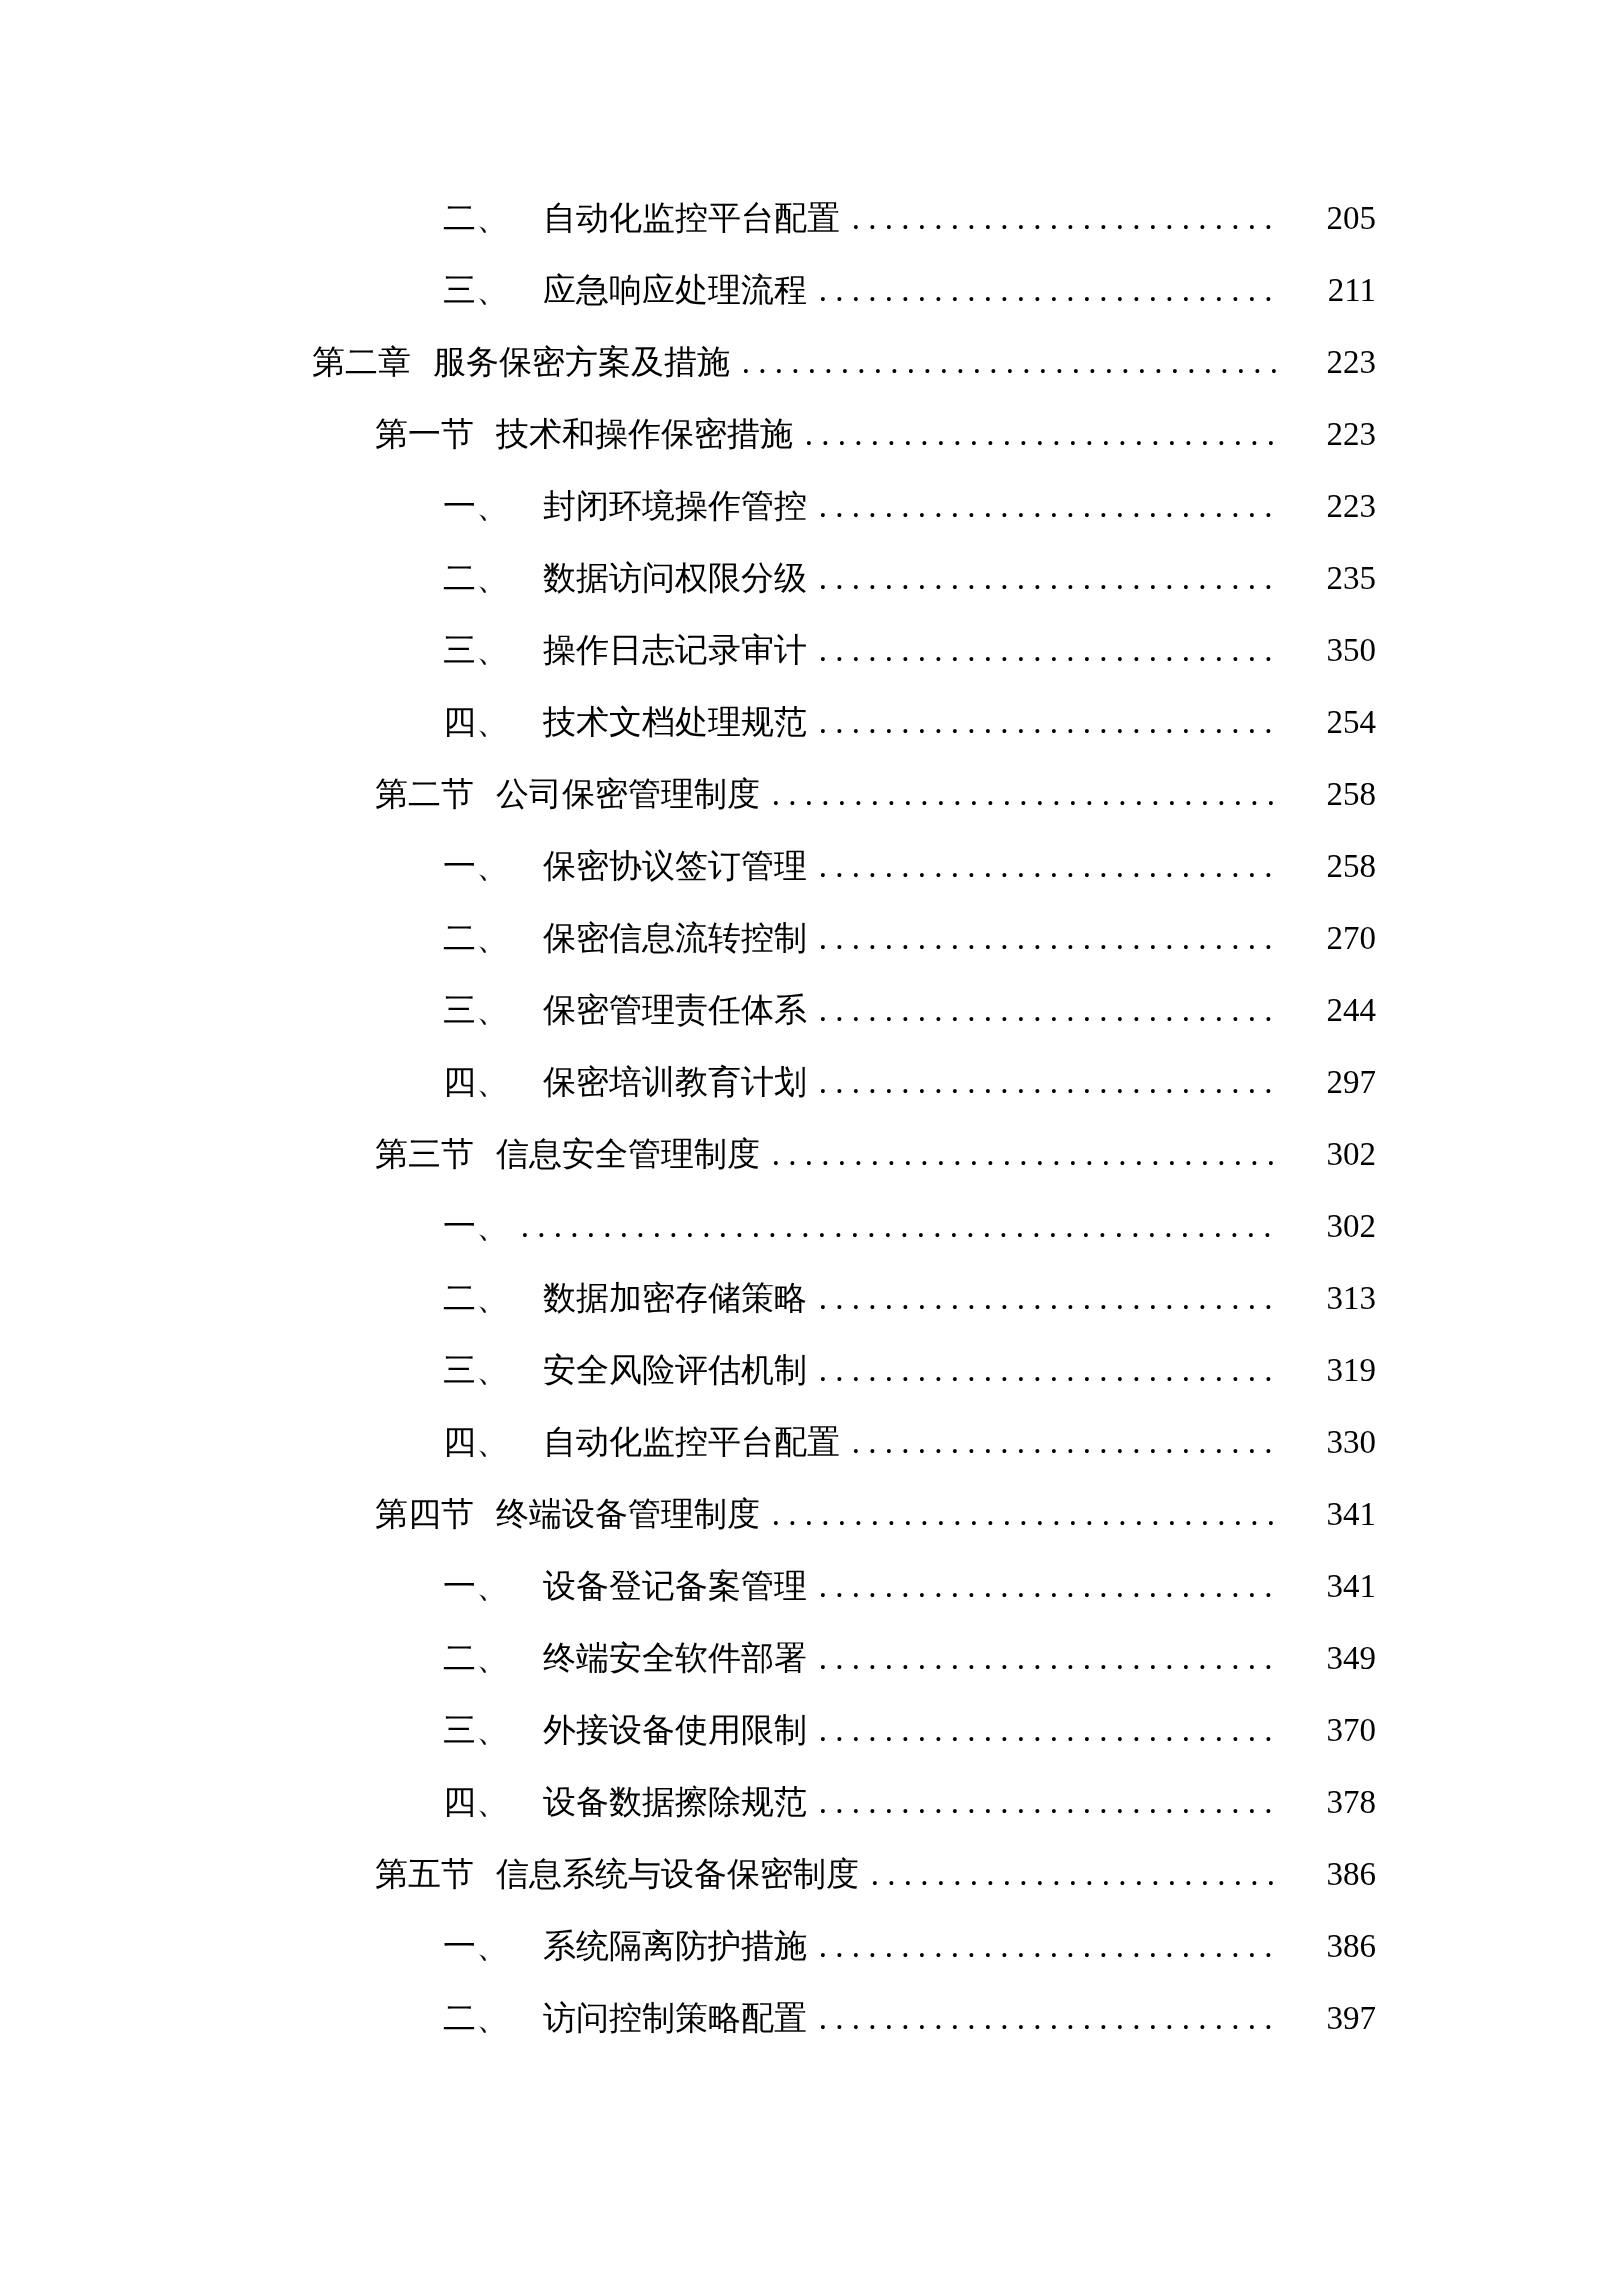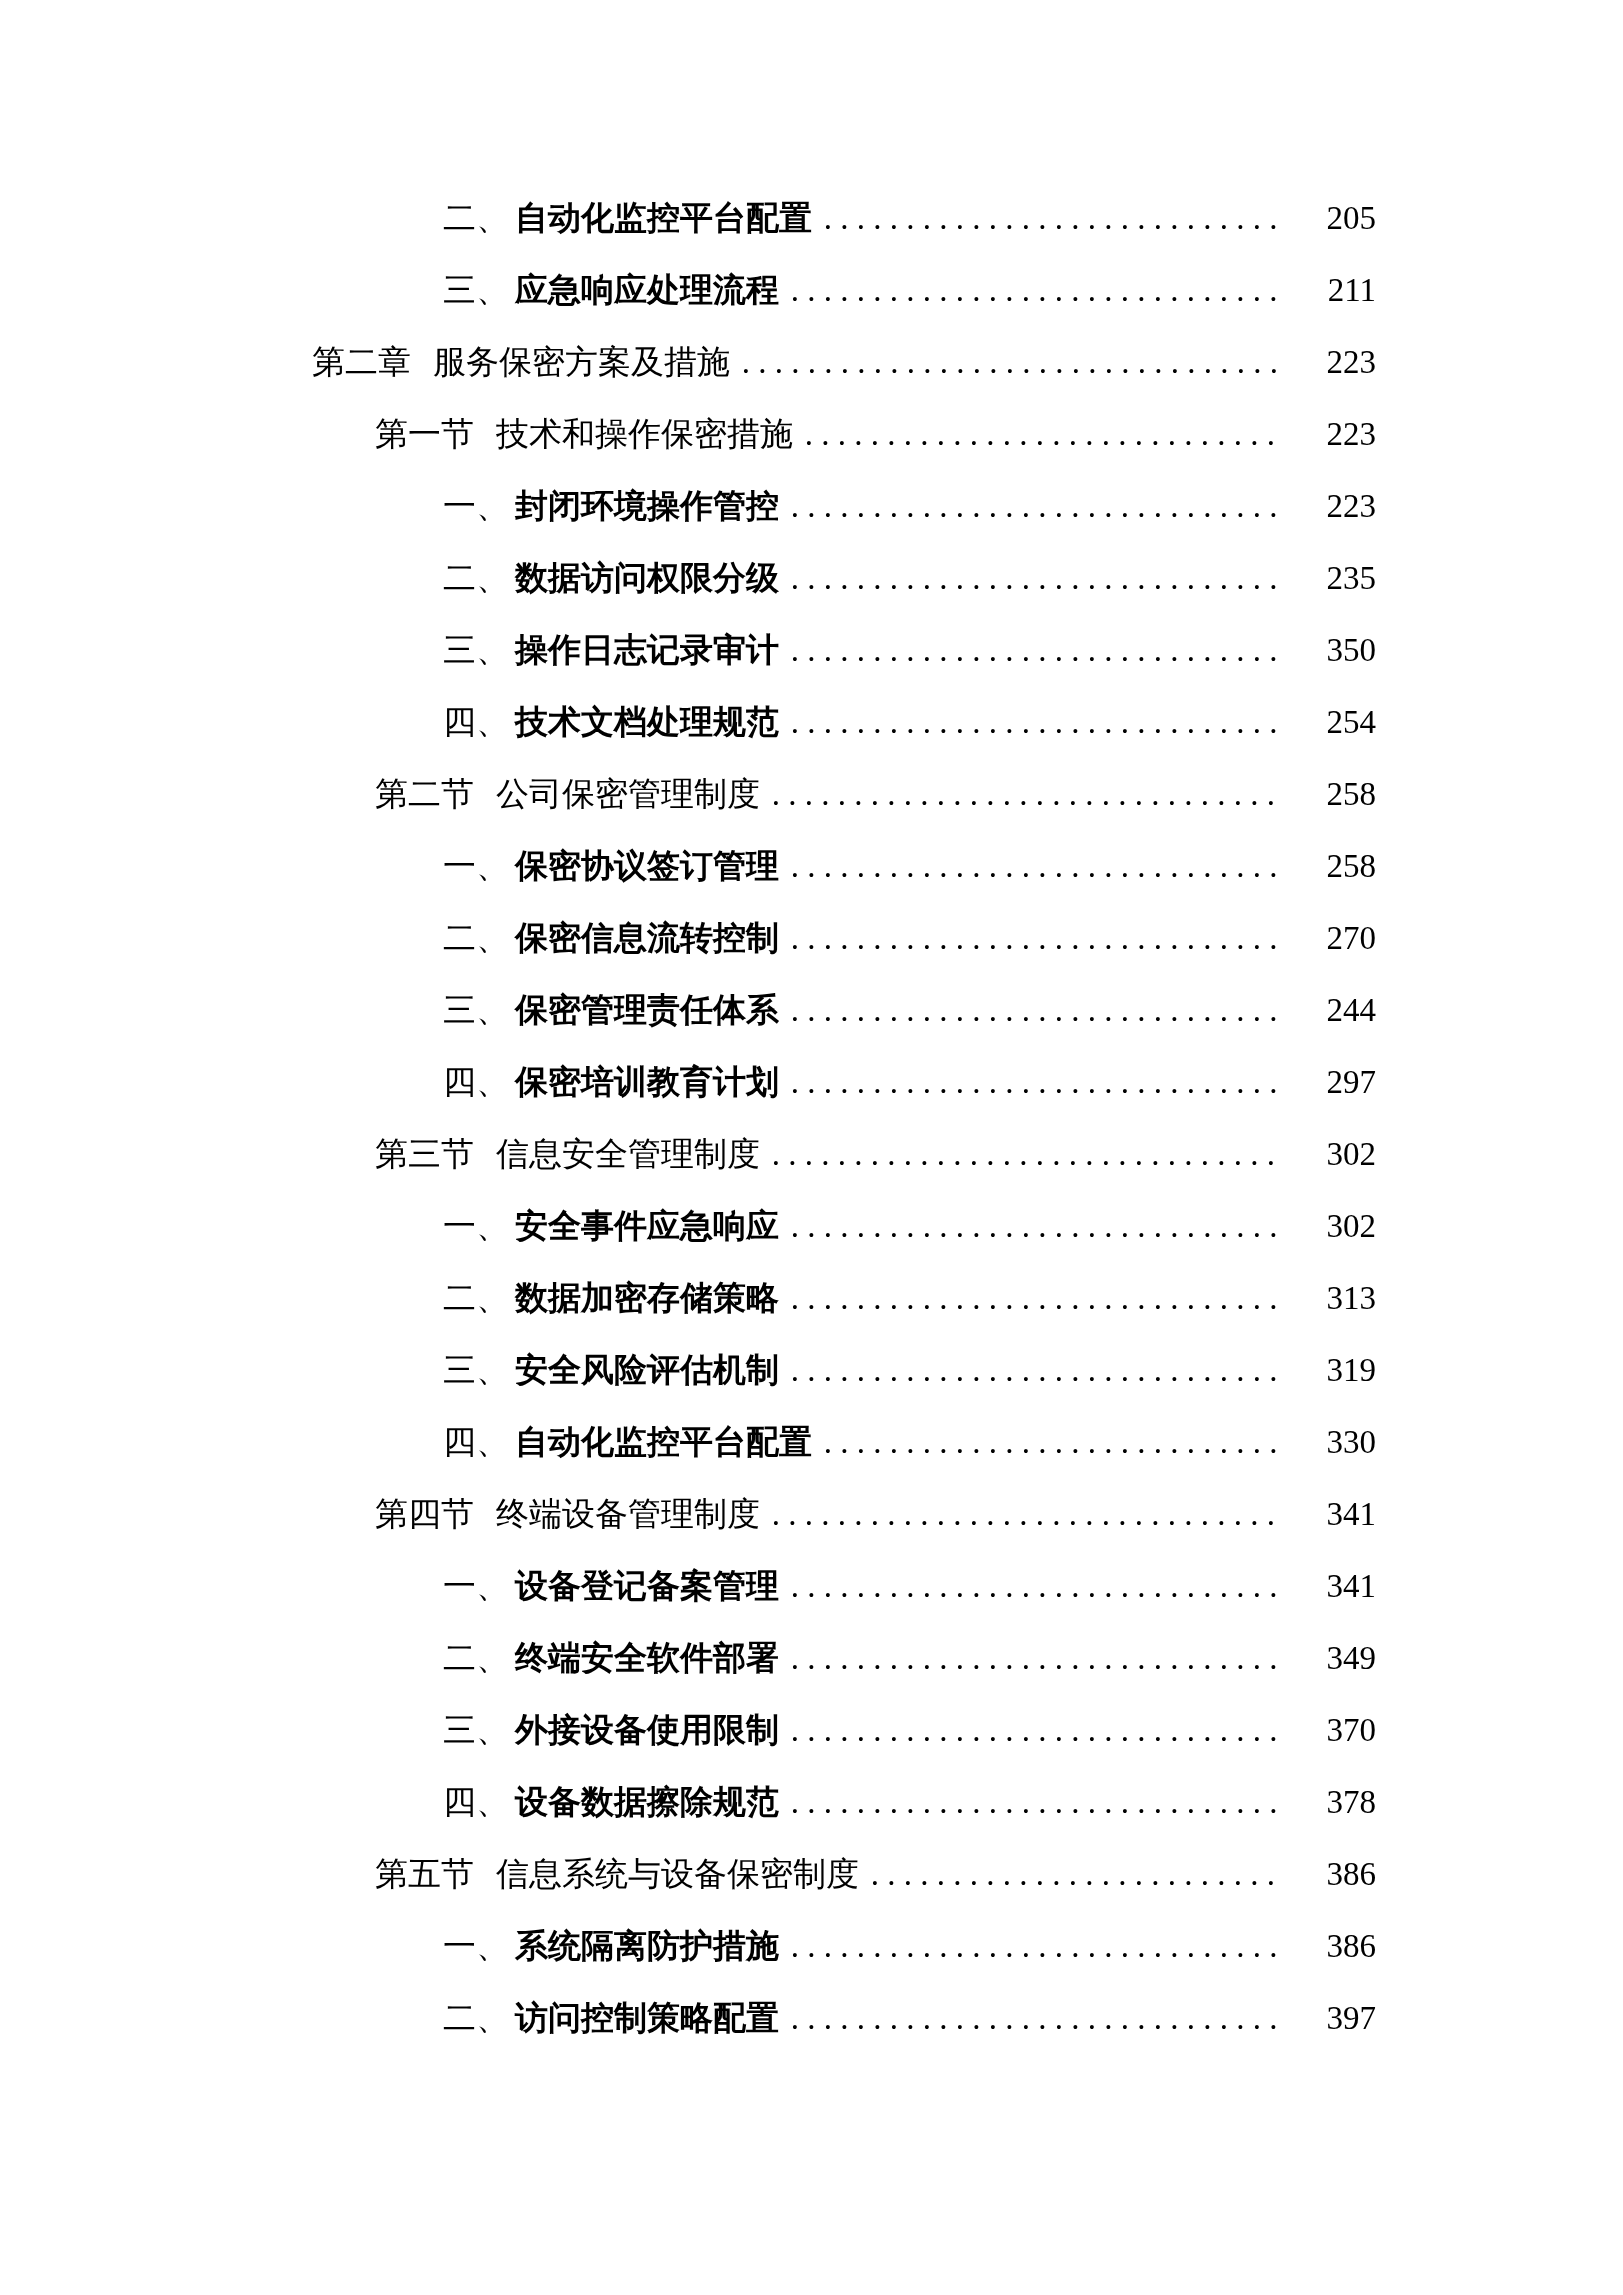--- a/index.html
+++ b/index.html
@@ -27,21 +27,21 @@
     align-items: baseline;
     white-space: nowrap;
     font-size: 33px;
     line-height: 72px;
     height: 72px;
   }
   .row.l2 { padding-left: 63px; }
   .row.l3 { padding-left: 131px; }
   .lbl { flex: 0 0 auto; }
   .ttl { flex: 0 0 auto; margin-left: 22px; }
-  .row.l3 .ttl { margin-left: 6px; font-weight: bold; }
+  .row.l3 .ttl { margin-left: 34px; }
   .dots {
     flex: 1 1 auto;
     min-width: 0;
     overflow: hidden;
     margin-left: 11.8px;
     margin-right: 19.6px;
     letter-spacing: 0;
   }
   .num {
     flex: 0 0 auto;
@@ -134,21 +134,20 @@
     <span class="num">297</span>
   </div>
       <div class="row l2">
     <span class="lbl">第三节</span>
     <span class="ttl">信息安全管理制度</span>
     <span class="dots" aria-hidden="true">. . . . . . . . . . . . . . . . . . . . . . . . . . . . . . . . . . . . . . . . . . . . . . . . . . . . . . . . . . . . . . . . . . . . . . . . . . . . . . . . </span>
     <span class="num">302</span>
   </div>
       <div class="row l3">
     <span class="lbl">一、</span>
-    <span class="ttl">安全事件应急响应</span>
     <span class="dots" aria-hidden="true">. . . . . . . . . . . . . . . . . . . . . . . . . . . . . . . . . . . . . . . . . . . . . . . . . . . . . . . . . . . . . . . . . . . . . . . . . . . . . . . . </span>
     <span class="num">302</span>
   </div>
       <div class="row l3">
     <span class="lbl">二、</span>
     <span class="ttl">数据加密存储策略</span>
     <span class="dots" aria-hidden="true">. . . . . . . . . . . . . . . . . . . . . . . . . . . . . . . . . . . . . . . . . . . . . . . . . . . . . . . . . . . . . . . . . . . . . . . . . . . . . . . . </span>
     <span class="num">313</span>
   </div>
       <div class="row l3">

